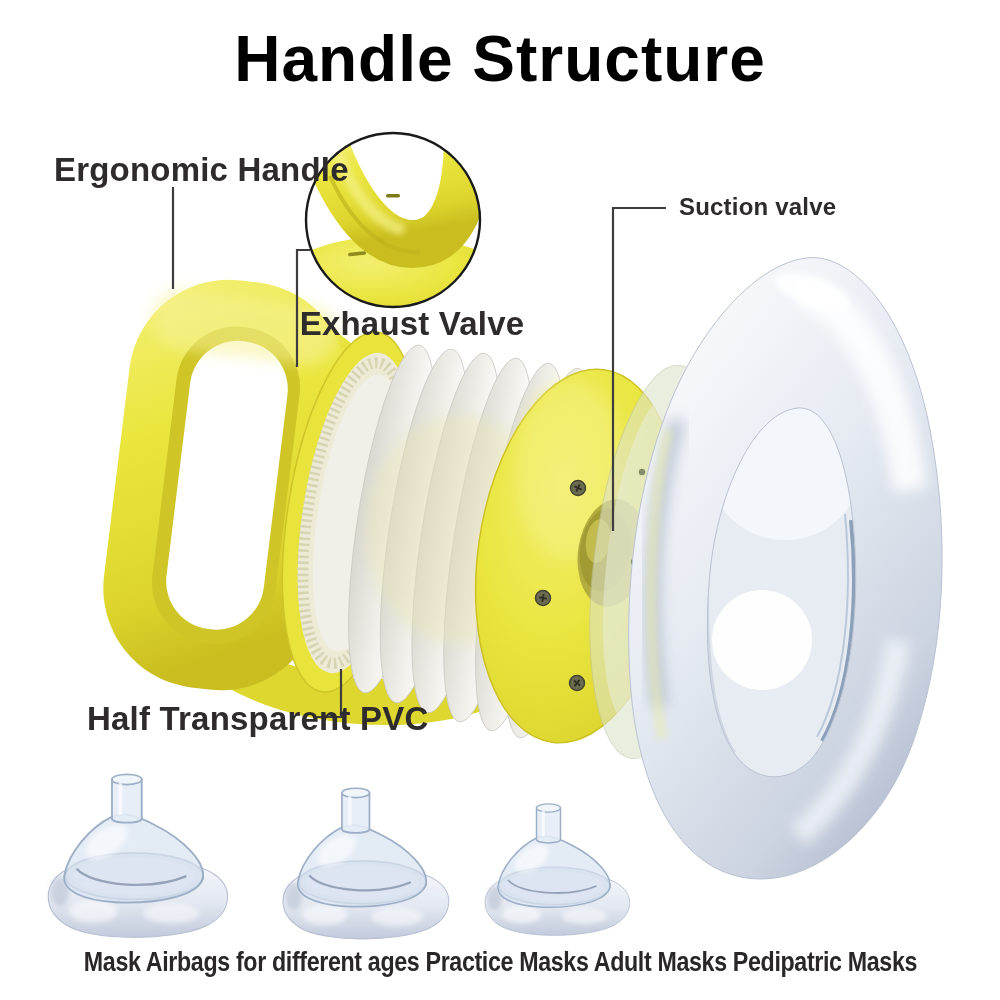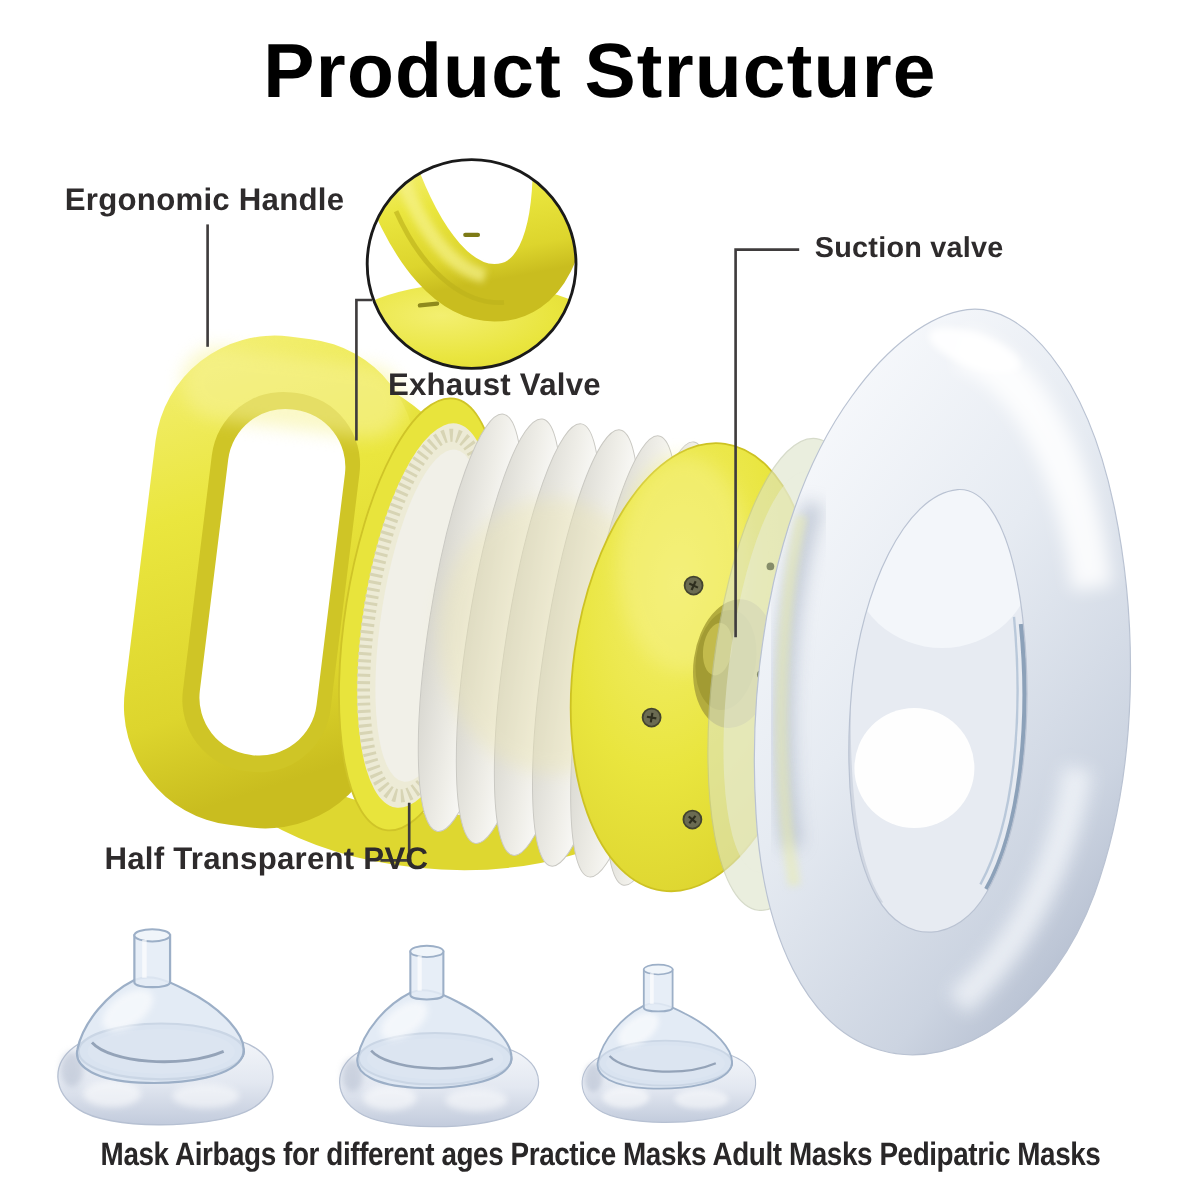--- a/index.html
+++ b/index.html
@@ -6,21 +6,21 @@
   .stage{
     position:relative;width:1000px;height:1000px;background:#ffffff;
     overflow:hidden;font-family:"Liberation Sans","DejaVu Sans",sans-serif;
   }
   .scene{position:absolute;left:0;top:0;}
   .title{
     position:absolute;top:22px;left:0;width:100%;text-align:center;
     font-size:64px;font-weight:bold;color:#000000;margin:0;letter-spacing:1px;
   }
   .label{
-    position:absolute;font-weight:bold;font-size:26px;color:#2e2b2c;
+    position:absolute;font-weight:bold;font-size:33px;color:#2e2b2c;
     white-space:nowrap;letter-spacing:0.2px;
   }
   .lbl-handle{left:54px;top:151px;}
   .lbl-exhaust{left:412px;top:305px;transform:translateX(-50%);}
   .lbl-suction{left:679px;top:193px;font-size:24px;}
   .lbl-pvc{left:47px;top:700px;margin-left:40px;}
   .caption{position:absolute;top:947px;left:0;width:100%;display:flex;justify-content:center;}
   .caption span{
     font-size:27px;font-weight:bold;color:#292728;white-space:nowrap;
     transform:scaleX(0.86);letter-spacing:-0.4px;
@@ -199,21 +199,21 @@
       </g>
 
     <g stroke="#3f3c3d" stroke-width="2.2" fill="none">
       <path d="M 173,187 L 173,289"></path>
       <path d="M 310,250 L 297,250 L 297,367"></path>
       <path d="M 666,208 L 613,208 L 613,531"></path>
       <path d="M 317,717 L 341,717 L 341,669"></path>
     </g>
   </svg>
 
-  <h1 class="title">Product Structure</h1>
+  <h1 class="title">Handle Structure</h1>
 
   <div class="label lbl-handle">Ergonomic Handle</div>
   <div class="label lbl-suction">Suction valve</div>
   <div class="label lbl-exhaust">Exhaust Valve</div>
   <div class="label lbl-pvc">Half Transparent PVC</div>
 
   <div class="caption">
     <span>Mask Airbags for different ages Practice Masks Adult Masks Pedipatric Masks</span>
   </div>
 </div>

